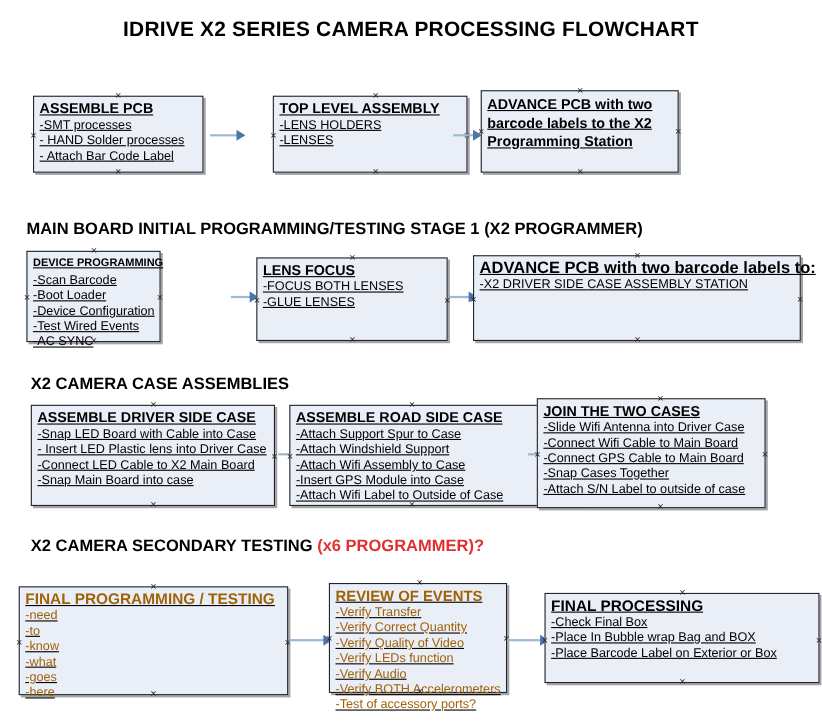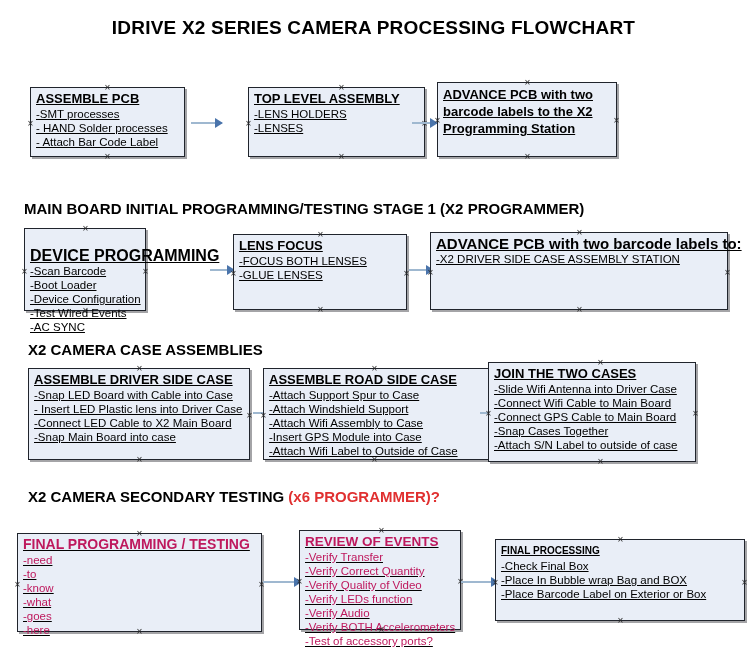--- a/index.html
+++ b/index.html
@@ -46,21 +46,21 @@
     font-weight:bold;
     line-height:15px;
     white-space:nowrap;
     margin-bottom:1px;
   }
   .box .b-line{
     font-size:11.5px;
     line-height:14px;
     white-space:nowrap;
   }
-  .box.red .b-title,.box.red .b-line{color:#be185d;}
+  .box.red .b-title,.box.red .b-line{color:#a16207;}
   .box.wide .b-title{font-size:15px;}
 
   
   .box .b-title.multi{white-space:normal;line-height:17px;font-size:13px;}
 
   
   .conn{position:absolute;height:2px;background:#9fb8d0;}
   .conn .head{
     position:absolute;right:-1px;top:-4px;
     width:0;height:0;
@@ -123,21 +123,21 @@
     <span class="handle" style="left:85px;bottom:-5px;"></span>
     <span class="handle" style="left:-5px;top:33px;"></span>
     <span class="handle" style="right:-5px;top:33px;"></span>
   </div>
 
   <div class="section-header" style="left:24px;top:200px;">
     <span>MAIN BOARD INITIAL PROGRAMMING/TESTING STAGE 1 (X2 PROGRAMMER)</span>
   </div>
 
   <div class="box" style="left:24px;top:228px;width:122px;height:83px;">
-    <div class="b-title" style="font-size:16px;margin-top:16px;">DEVICE PROGRAMMING</div>
+    <div class="b-title" style="font-size:10px;">DEVICE PROGRAMMING</div>
     <div class="b-line">-Scan Barcode</div>
     <div class="b-line">-Boot Loader</div>
     <div class="b-line">-Device Configuration</div>
     <div class="b-line">-Test Wired Events</div>
     <div class="b-line">-AC SYNC</div>
     <span class="handle" style="left:56px;top:-5px;"></span>
     <span class="handle" style="left:56px;bottom:-5px;"></span>
     <span class="handle" style="left:-5px;top:38px;"></span>
     <span class="handle" style="right:-5px;top:38px;"></span>
   </div>
@@ -253,21 +253,21 @@
     <span class="handle" style="left:77px;bottom:-5px;"></span>
     <span class="handle" style="left:-5px;top:46px;"></span>
     <span class="handle" style="right:-5px;top:46px;"></span>
   </div>
 
   <div class="conn" style="left:461px;top:581px;width:37px;">
     <span class="head"></span>
   </div>
 
   <div class="box" style="left:495px;top:539px;width:250px;height:82px;">
-    <div class="b-title" style="font-size:10px;">FINAL PROCESSING</div>
+    <div class="b-title" style="font-size:14px;">FINAL PROCESSING</div>
     <div class="b-line"> -Check Final Box</div>
     <div class="b-line">-Place In Bubble wrap Bag and BOX</div>
     <div class="b-line">-Place Barcode Label on Exterior or Box</div>
     <span class="handle" style="left:120px;top:-5px;"></span>
     <span class="handle" style="left:120px;bottom:-5px;"></span>
     <span class="handle" style="left:-5px;top:38px;"></span>
     <span class="handle" style="right:-5px;top:38px;"></span>
   </div>
 
 </div>

